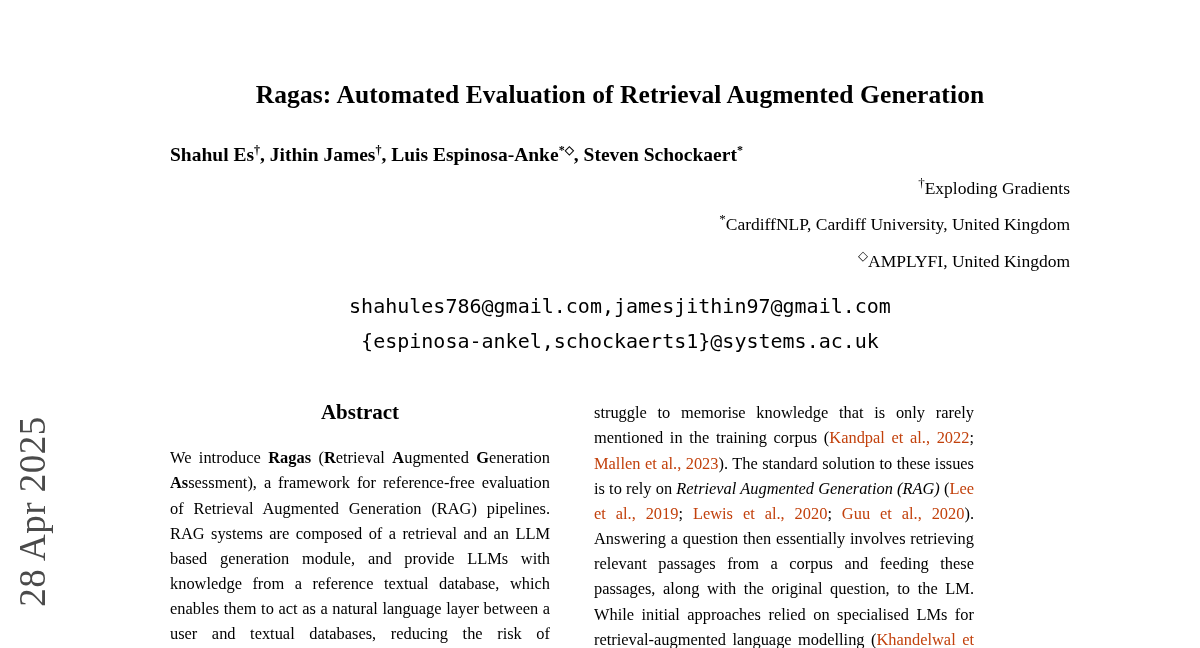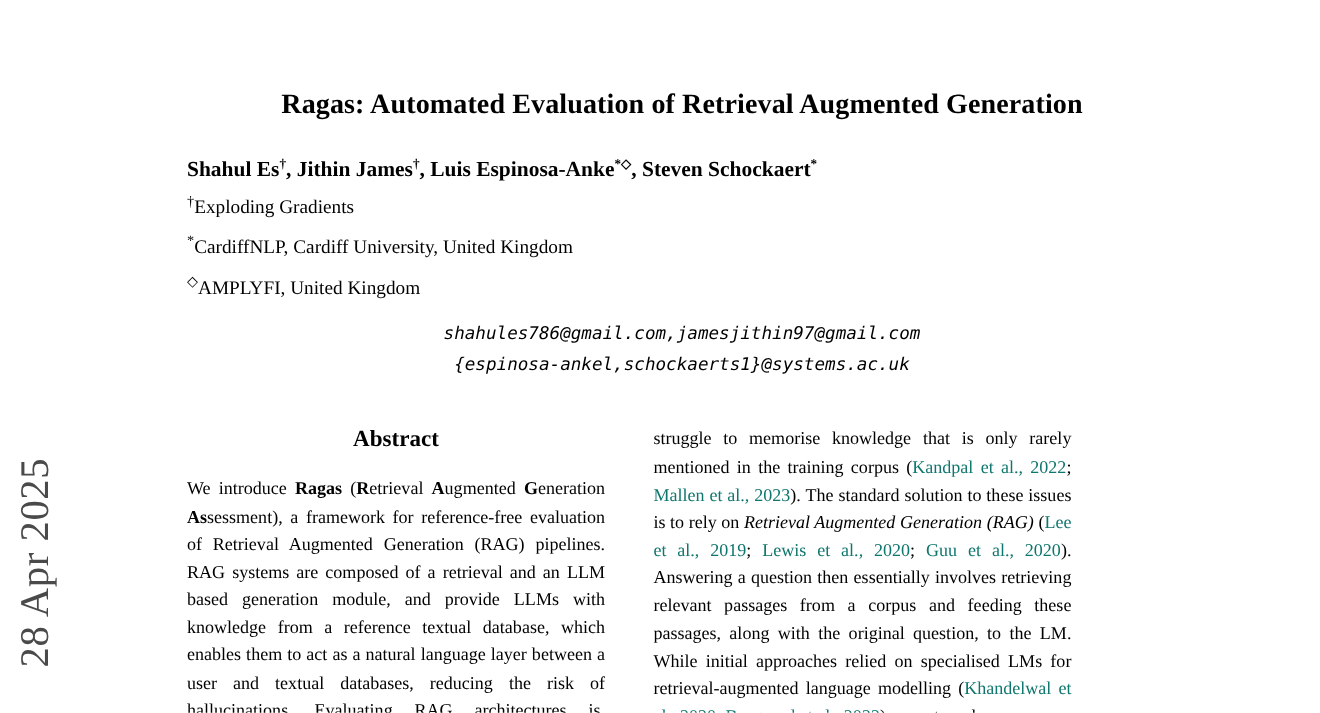--- a/index.html
+++ b/index.html
@@ -56,38 +56,37 @@
   }
 
   .authors {
     text-align: left;
     font-size: 19.5px;
     font-weight: bold;
     margin-top: 34px;
   }
 
   .affil {
-    text-align: left;
+    text-align: right;
     font-size: 17.5px;
     margin-top: 7px;
     line-height: 1.58;
   }
 
   .affil .sym {
     font-size: 13px;
     vertical-align: super;
   }
 
   .emails {
     text-align: center;
     font-family: "DejaVu Sans Mono", monospace;
-    font-size: 16px;
+    font-size: 20px;
     line-height: 1.72;
     margin-top: 14px;
-    font-style: italic;
   }
 
   .columns {
     display: flex;
     margin-top: 42px;
     gap: 44px;
   }
 
   .col {
     width: 380px;
@@ -105,21 +104,21 @@
     line-height: 1.535;
     text-align: justify;
     text-justify: inter-word;
     hyphens: manual;
   }
 
   .body-text b { font-weight: bold; }
   .body-text i { font-style: italic; }
 
   .cite {
-    color: #0f766e;
+    color: #c2410c;
   }
 
   .col-right .body-text {
     margin-top: 0;
   }
 
   .sup {
     font-size: 12px;
     vertical-align: super;
     line-height: 0;

